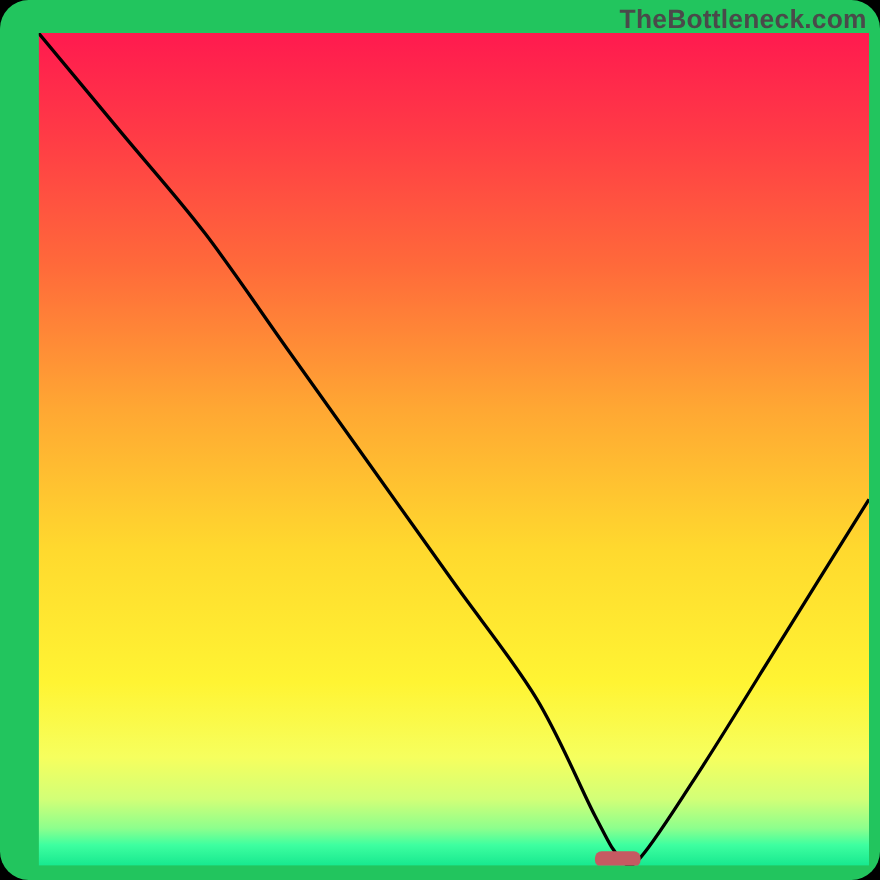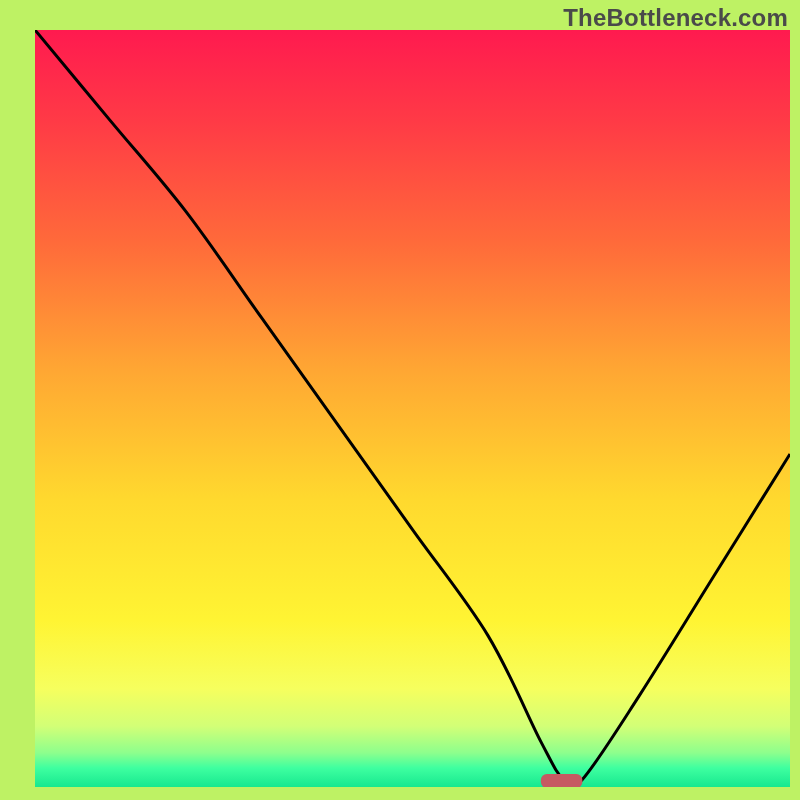--- a/index.html
+++ b/index.html
@@ -9,21 +9,22 @@
     height: 800px;
     background: #000;
     overflow: hidden;
   }
   .frame {
     position: absolute;
     left: 0;
     top: 0;
     width: 800px;
     height: 800px;
-    background: #bef264;
+    background: #22c55e;
+    border-radius: 26px;
   }
   .plot {
     position: absolute;
     left: 35px;
     top: 30px;
     width: 755px;
     height: 757px;
     overflow: hidden;
   }
   .watermark {

